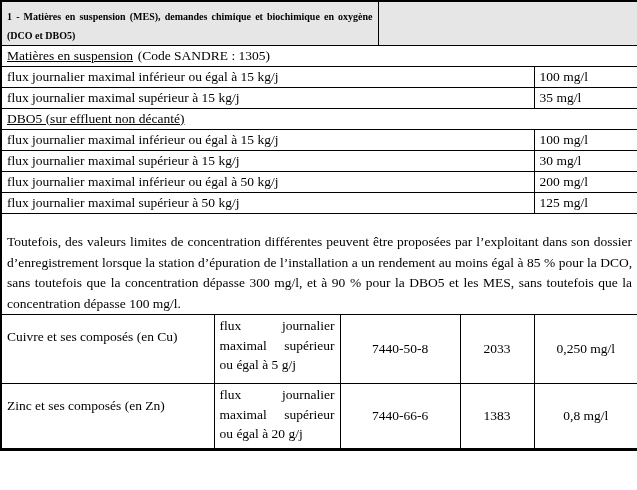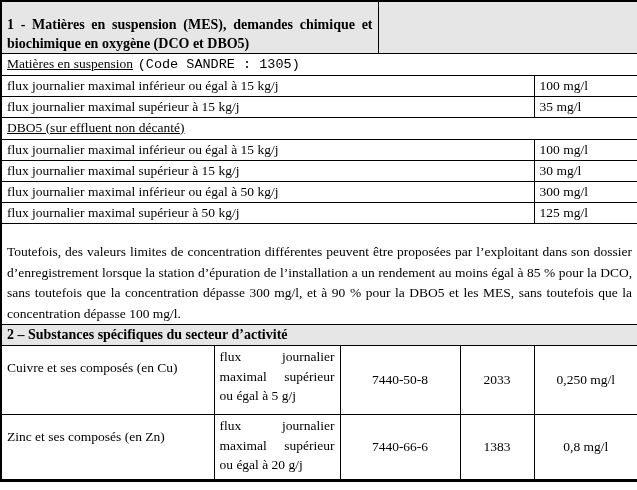--- a/index.html
+++ b/index.html
@@ -18,35 +18,35 @@
   }
   td{
     border:1px solid var(--border);
     padding:0 5px;
     font-size:13.5px;line-height:20px;
     vertical-align:middle;
     overflow:hidden;
     word-wrap:break-word;
   }
   .shaded{background:var(--hdr-bg);}
-  .r-hdr1 > td{height:36px;font-weight:bold;font-size:14px;line-height:19px;vertical-align:top;padding-top:13px;}
+  .r-hdr1 > td{height:36px;font-weight:bold;font-size:10px;line-height:19px;vertical-align:top;padding-top:5px;}
   .r-hdr1 td.title{text-align:justify;}
   .r-line > td{height:19px;}
   .r-note > td{height:78px;text-align:justify;vertical-align:top;padding-top:18px;line-height:20.5px;}
   .r-hdr2 > td{height:19px;font-weight:bold;font-size:14px;}
   .r-cols > td{height:33px;text-align:center;}
   .r-cols td.vl{vertical-align:top;padding-top:2px;}
   .r-sub1 > td{height:56px;}
   .r-sub2 > td{height:52px;}
   .sub-name{vertical-align:top;padding-top:12px;}
   .cond{vertical-align:top;padding-top:1px;text-align:justify;line-height:19.5px;}
   .num{text-align:center;}
   .limit{text-align:center;}
   .u{text-decoration:underline;margin-top:17px;}
-  .rest{margin-left:0.35em;font-family:Liberation Mono, monospace;}
+  .rest{margin-left:0.35em;}
 </style>
 </head>
 <body>
 
 <table>
   <colgroup>
     <col style="width:213px">
       <col style="width:126px">
       <col style="width:38px">
     <col style="width:82px">
@@ -79,34 +79,31 @@
     <td colspan="5">flux journalier maximal inférieur ou égal à 15 kg/j</td>
     <td>100 mg/l</td>
   </tr>
   <tr class="r-line">
     <td colspan="5">flux journalier maximal supérieur à 15 kg/j</td>
     <td>30 mg/l</td>
   </tr>
 
   <tr class="r-line">
     <td colspan="5">flux journalier maximal inférieur ou égal à 50 kg/j</td>
-    <td>300 mg/l</td>
+    <td>200 mg/l</td>
   </tr>
   <tr class="r-line">
     <td colspan="5">flux journalier maximal supérieur à 50 kg/j</td>
     <td>125 mg/l</td>
   </tr>
 
   <tr class="r-note">
     <td colspan="6">Toutefois, des valeurs limites de concentration différentes peuvent être proposées par l’exploitant dans son dossier d’enregistrement lorsque la station d’épuration de l’installation a un rendement au moins égal à 85 % pour la DCO, sans toutefois que la concentration dépasse 300 mg/l, et à 90 % pour la DBO5 et les MES, sans toutefois que la concentration dépasse 100 mg/l.</td>
   </tr>
 
-  <tr class="r-hdr2">
-    <td colspan="6" class="shaded">2 – Substances spécifiques du secteur d’activité</td>
-  </tr>
 
 
   <tr class="r-sub1">
     <td class="sub-name">Cuivre et ses composés (en Cu)</td>
     <td class="cond">flux journalier maximal supérieur ou égal à 5 g/j</td>
     <td colspan="2" class="num">7440-50-8</td>
     <td class="num">2033</td>
     <td class="limit">0,250 mg/l</td>
   </tr>
 

